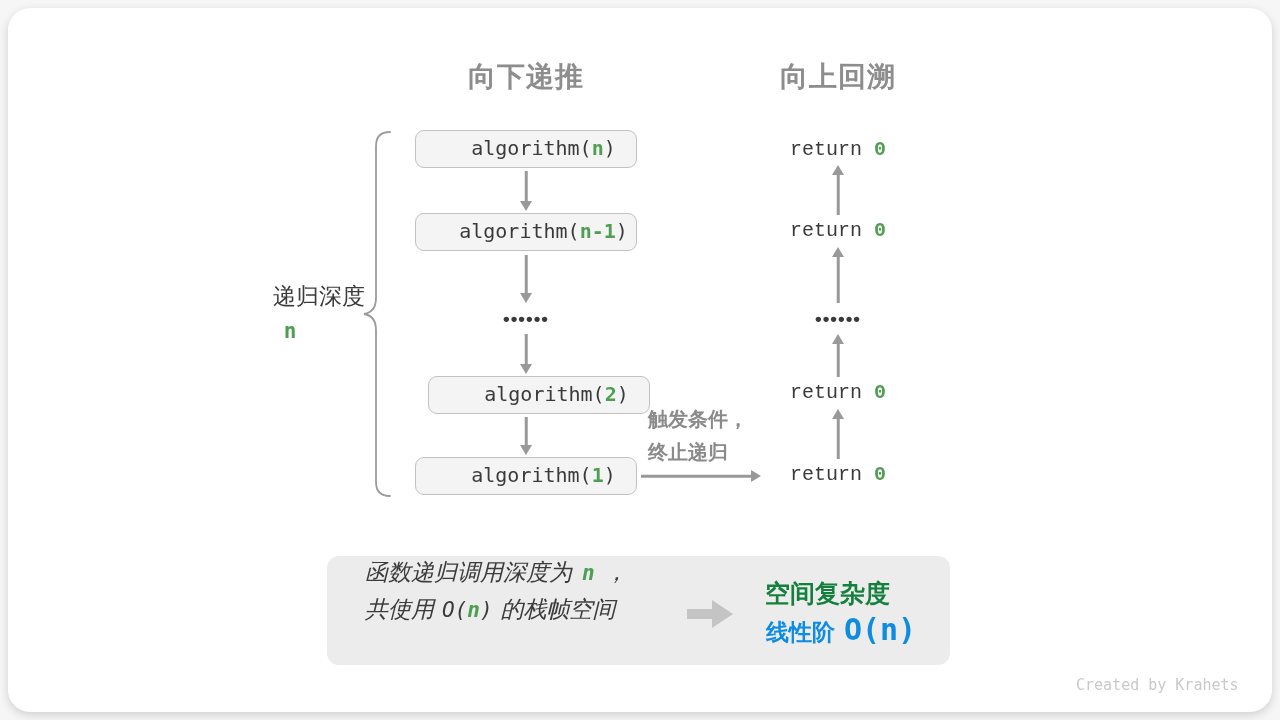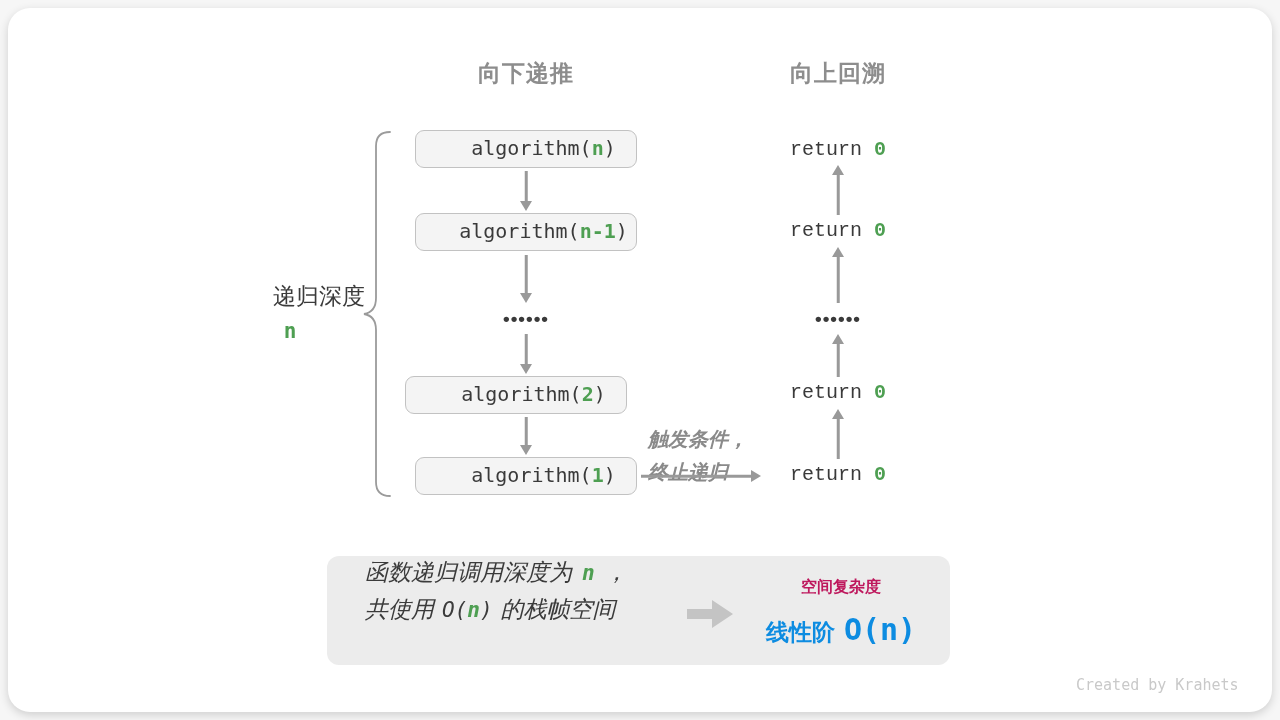--- a/index.html
+++ b/index.html
@@ -12,21 +12,21 @@
     position:absolute; left:8px; top:8px; right:8px; bottom:8px;
     background:#ffffff; border-radius:22px;
     box-shadow:0 3px 10px rgba(0,0,0,0.16);
   }
   .abs { position:absolute; }
   .mono { font-family:"DejaVu Sans Mono", monospace; }
   .green { color:#4e9f52; font-weight:bold; }
   .blue  { color:#0d8ce1; }
 
   .col-header {
-    font-size:23px; font-weight:bold; color:#8d8d8d;
+    font-size:28px; font-weight:bold; color:#8d8d8d;
     text-align:center; letter-spacing:1px;
   }
   .algo-box {
     box-sizing:border-box; width:222px; height:38px;
     background:#f4f4f4; border:1.6px solid #c2c2c2; border-radius:9px;
     text-align:center; line-height:35px;
     font-family:"DejaVu Sans Mono", monospace; font-size:20px; color:#3a3a3a;padding-left:35px;
   }
   .ret {
     width:146px; text-align:center; line-height:24px;
@@ -68,21 +68,21 @@
   .trigger {
     font-size:20px; font-weight:bold; color:#8a8a8a; line-height:33px;
   }
   .summary-box {
     background:#ececec; border-radius:12px;
   }
   .summary-left { font-size:23px; color:#3b3b3b; line-height:36px; white-space:nowrap; }
   .summary-left .mono { font-size:21px; }
   .summary-left .gap-var { margin:0 10px; }
   .summary-left .gap-o { margin:0 8px; }
-  .summary-title { font-size:16px; font-weight:bold; color:#be185d; text-align:center; }
+  .summary-title { font-size:25px; font-weight:bold; color:#15803d; }
   .summary-value { font-size:23px; font-weight:bold; text-align:center; white-space:nowrap; }
   .summary-value .mono { font-size:30px; margin-left:9px; font-weight:bold; }
   .footer-credit {
     font-family:"DejaVu Sans Mono", monospace; font-size:15px; color:#c9c9c9;
   }
 </style>
 </head>
 <body>
 
 <div class="card"></div>
@@ -96,21 +96,21 @@
   <path d="M 30 2 Q 16 2 16 16 L 16 168 Q 16 182 4 184 Q 16 186 16 200 L 16 352 Q 16 366 30 366" fill="none" stroke="#9b9b9b" stroke-width="1.8" stroke-linecap="round"></path>
 </svg>
 
 <div class="abs algo-box" style="left:415px; top:130px;">
   <span>algorithm(</span><span class="green">n</span><span>)</span>
 </div>
 <div class="abs algo-box" style="left:415px; top:213px;">
   <span>algorithm(</span><span class="green">n-1</span><span>)</span>
 </div>
 <div class="abs dots" style="left:415px; top:308px; width:222px;">••••••</div>
-<div class="abs algo-box" style="left:405px; top:376px;">
+<div class="abs algo-box" style="left:428px; top:376px;">
   <span>algorithm(</span><span class="green">2</span><span>)</span>
 </div>
 <div class="abs algo-box" style="left:415px; top:457px;">
   <span>algorithm(</span><span class="green">1</span><span>)</span>
 </div>
 
 <div class="arr down" style="left:518px; top:171px; height:40px;">
     <div class="shaft"></div>
     <div class="head"></div>
   </div>
@@ -151,21 +151,21 @@
   </div>
 <div class="arr up" style="left:830px; top:334px; height:43px;">
     <div class="shaft"></div>
     <div class="head"></div>
   </div>
 <div class="arr up" style="left:830px; top:409px; height:50px;">
     <div class="shaft"></div>
     <div class="head"></div>
   </div>
 
-<div class="abs trigger" style="left:648px; top:423px;font-style:italic;">
+<div class="abs trigger" style="left:648px; top:403px;">
   <div>触发条件，</div>
   <div>终止递归</div>
 </div>
 <div class="harr" style="left:641px; top:469px; width:120px;">
     <div class="shaft"></div>
     <div class="head"></div>
   </div>
 
 <div class="abs summary-box" style="left:327px; top:556px; width:623px; height:109px;"></div>
 

